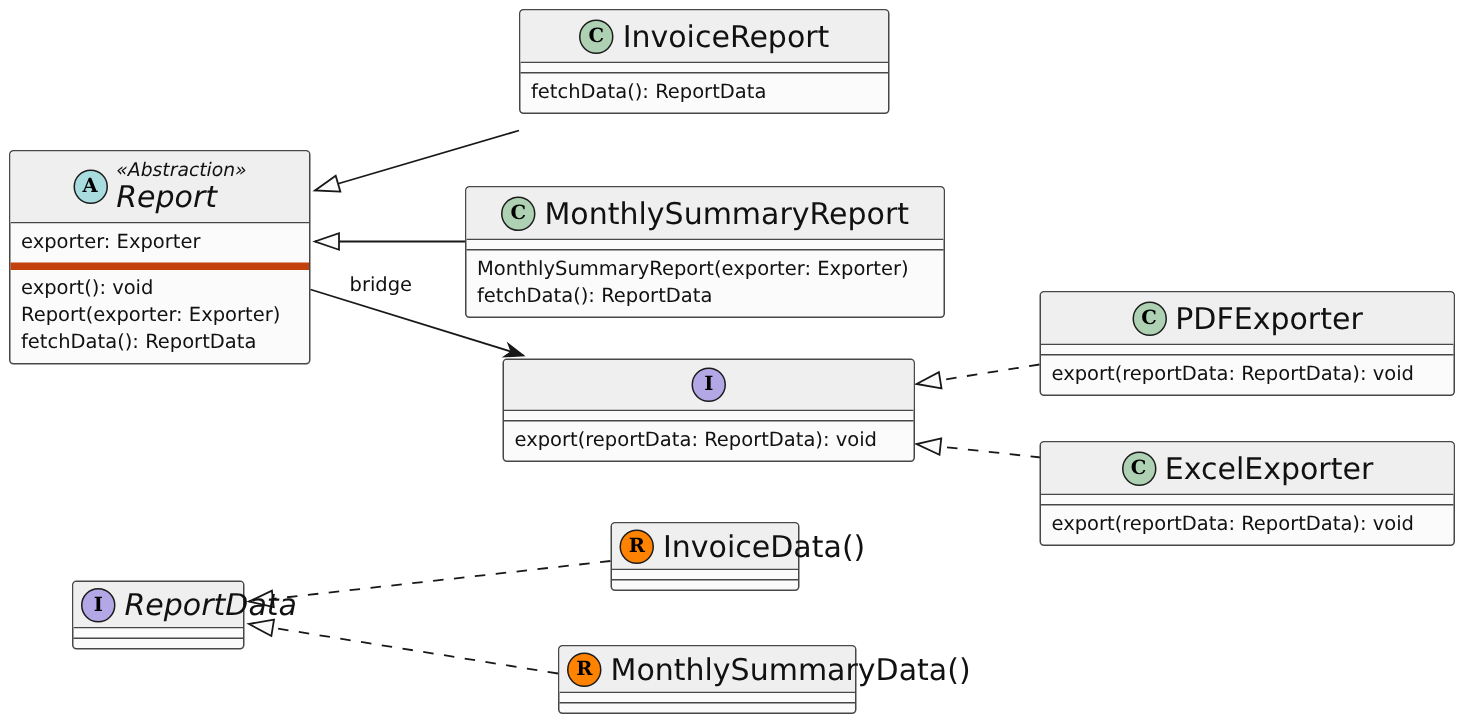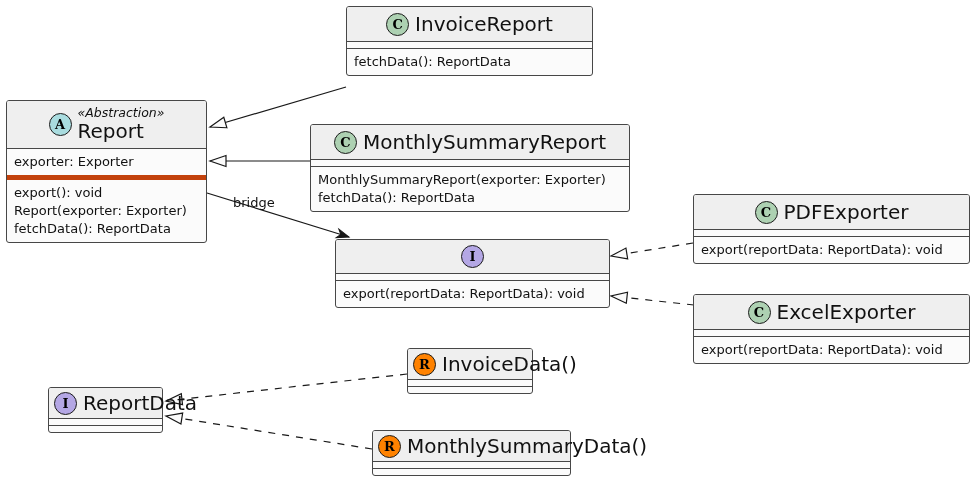--- a/index.html
+++ b/index.html
@@ -25,21 +25,21 @@
     font-family:"DejaVu Serif","Liberation Serif",serif;
     font-weight:bold;font-size:13px;line-height:1;color:#000;
   }
   .circ.c{background:var(--class-icon-bg,#add1b2);}
   .circ.a{background:var(--abstract-icon-bg,#a9dcdf);}
   .circ.i{background:var(--interface-icon-bg,#b4a7e5);}
   .circ.r{background:var(--robustness-icon-bg,#ff8200);}
   .tblock{display:flex;flex-direction:column;align-items:flex-start;line-height:1.15;}
   .stereo{font-style:italic;font-size:12.5px;}
   .cname{font-size:20px;}
-  .cname.it{}
+  .cname.it{font-style:italic;}
   .fields,.methods{padding:4px 7px;font-size:13px;line-height:18px;white-space:nowrap;}
   .fields{border-bottom:5px solid #c2410c;}
   .empty{height:6px;border-bottom:1px solid #474747;}
   .empty.last{border-bottom:none;}
   .edge-label{position:absolute;font-size:13px;line-height:1;color:#111;}
 </style>
 </head>
 <body>
 
 <div id="canvas">
@@ -62,21 +62,21 @@
     
     <path d="M693,243 L611,256" fill="none" stroke="#181818" stroke-width="1.2" stroke-dasharray="7,7" marker-end="url(#tri)"></path>
     
     <path d="M694,305 L611,296" fill="none" stroke="#181818" stroke-width="1.2" stroke-dasharray="7,7" marker-end="url(#tri)"></path>
     
     <path d="M407,374 L166,401" fill="none" stroke="#181818" stroke-width="1.2" stroke-dasharray="7,7" marker-end="url(#tri)"></path>
     
     <path d="M372,449 L166,416" fill="none" stroke="#181818" stroke-width="1.2" stroke-dasharray="7,7" marker-end="url(#tri)"></path>
   </svg>
 
-  <div class="edge-label" style="left:233px;top:196px;">bridge</div>
+  <div class="edge-label" style="left:233px;top:184px;">bridge</div>
 
   <div class="box" style="left:346px;top:6px;width:247px;">
     <div class="hdr">
       <span class="circ c">C</span>
       <span class="cname">InvoiceReport</span>
     </div>
     <div class="empty"></div>
     <div class="methods">
       <div>fetchData(): ReportData</div>
     </div>

